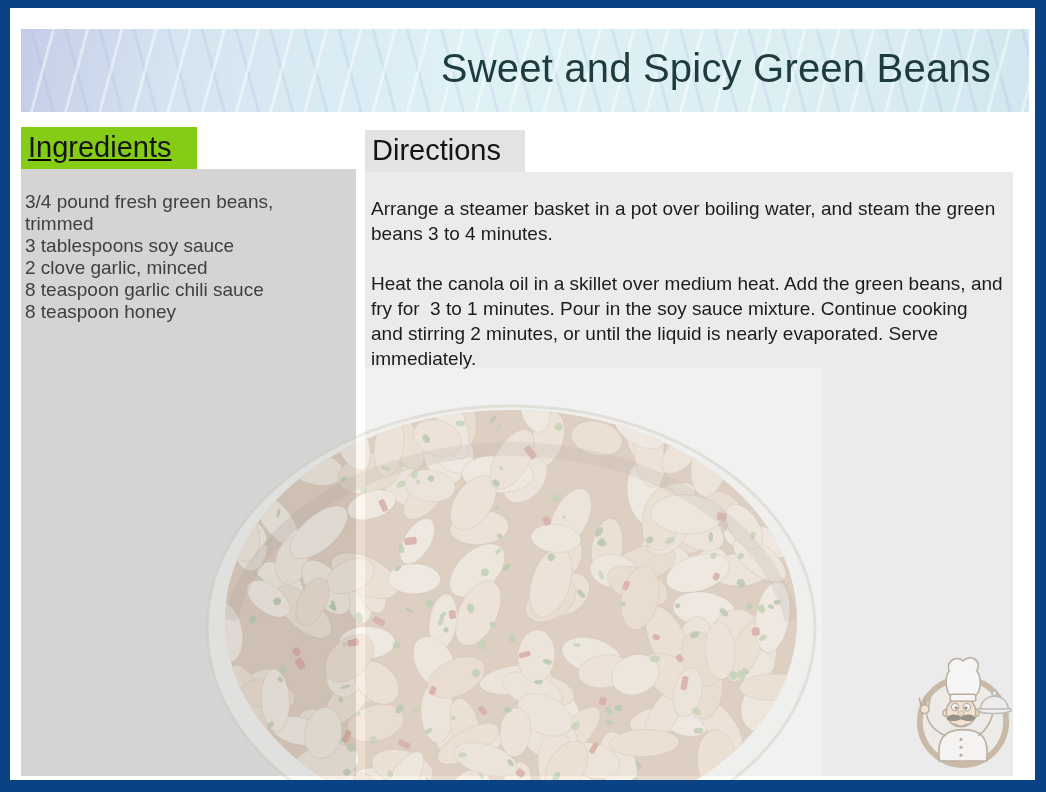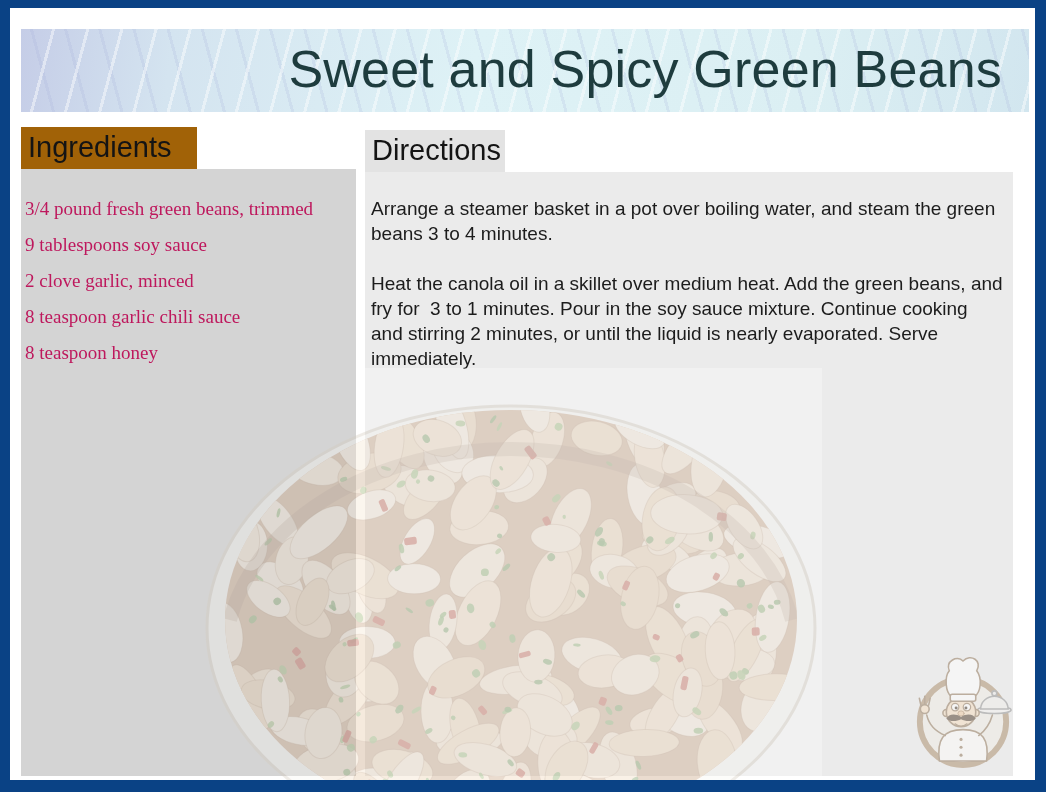--- a/index.html
+++ b/index.html
@@ -17,40 +17,41 @@
   
   .header-band {
     position:absolute; left:21px; top:29px; width:1008px; height:83px; z-index:2;
     background:
       repeating-linear-gradient(105deg, rgba(255,255,255,0) 0 30px, rgba(255,255,255,.45) 30px 33px),
       repeating-linear-gradient(75deg, rgba(160,170,215,0) 0 30px, rgba(160,170,215,.18) 30px 33px),
       linear-gradient(97deg, #c5cde7 0%, #d4e4f0 15%, #def2f6 45%, #dbeff3 78%, #d2e6ef 100%);
     display:flex; align-items:center; justify-content:flex-end;
   }
   .title {
-    margin:0; padding:0 27px 4px 0;
-    font-size:52px; font-weight:400; color:#1e3c3e; letter-spacing:0.2px;
+    margin:11px; padding:0 27px 4px 0;
+    font-size:40px; font-weight:400; color:#1e3c3e; letter-spacing:0.2px;
   }
   
   .ing-heading-box {
     position:absolute; left:21px; top:127px; width:176px; height:42px; z-index:3;
-    background:#a16207;
+    background:#84cc16;
+    text-decoration:underline;
   }
   .ing-heading-box h2, .dir-heading-box h2 {
     margin:0; padding:4px 0 0 7px; font-size:29px; font-weight:400; color:#141414;
   }
   .ing-body {
     position:absolute; left:21px; top:169px; width:335px; height:607px; z-index:2;
     background:#d4d4d4; box-sizing:border-box; padding:22px 0 0 4px;
-    font-size:19px; line-height:36px; color:#be185d;font-family:Liberation Serif, serif;
+    font-size:19px; line-height:22px; color:#404040;
   }
   .ing-item { width:300px; }
   
   .dir-heading-box {
-    position:absolute; left:365px; top:130px; width:140px; height:42px; z-index:3;
+    position:absolute; left:365px; top:130px; width:160px; height:42px; z-index:3;
     background:#e3e3e3;
   }
   .dir-body {
     position:absolute; left:365px; top:172px; width:648px; height:604px; z-index:2;
     background:#ebebeb; box-sizing:border-box; padding:24px 8px 0 6px;
     font-size:19px; line-height:25px; color:#1c1c1c;
   }
   .dir-body .step { margin:0 1px 25px 0; white-space:pre-wrap; }
   
   .beans-overlay {
@@ -70,21 +71,21 @@
 
   <div class="header-band">
     <h1 class="title">Sweet and Spicy Green Beans</h1>
   </div>
 
   <div class="ing-heading-box">
     <h2>Ingredients</h2>
   </div>
   <div class="ing-body">
       <div class="ing-item">3/4 pound fresh green beans, trimmed</div>
-      <div class="ing-item">9 tablespoons soy sauce</div>
+      <div class="ing-item">3 tablespoons soy sauce</div>
       <div class="ing-item">2 clove garlic, minced</div>
       <div class="ing-item">8 teaspoon garlic chili sauce</div>
       <div class="ing-item">8 teaspoon honey</div>
     </div>
 
   <div class="dir-heading-box">
     <h2>Directions</h2>
   </div>
   <div class="dir-body">
       <p class="step">Arrange a steamer basket in a pot over boiling water, and steam the green beans 3 to 4 minutes.</p>

